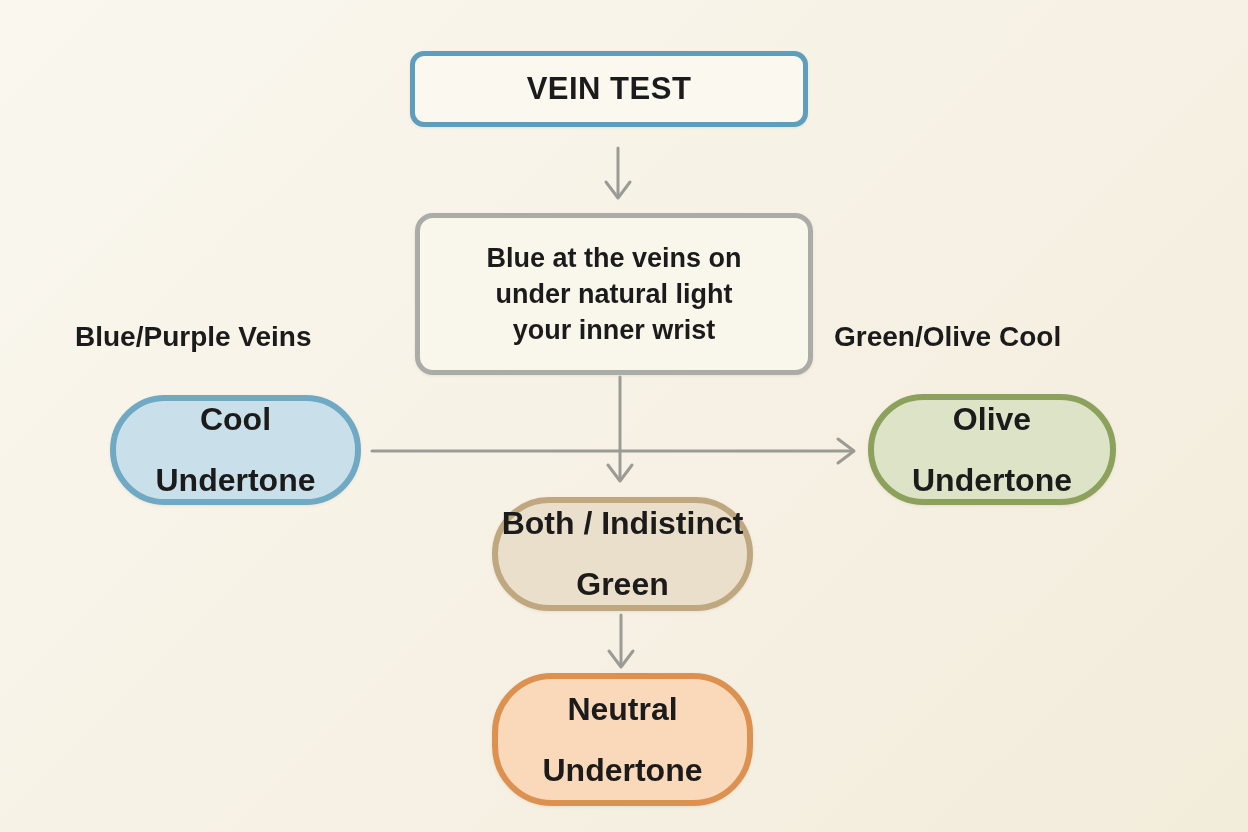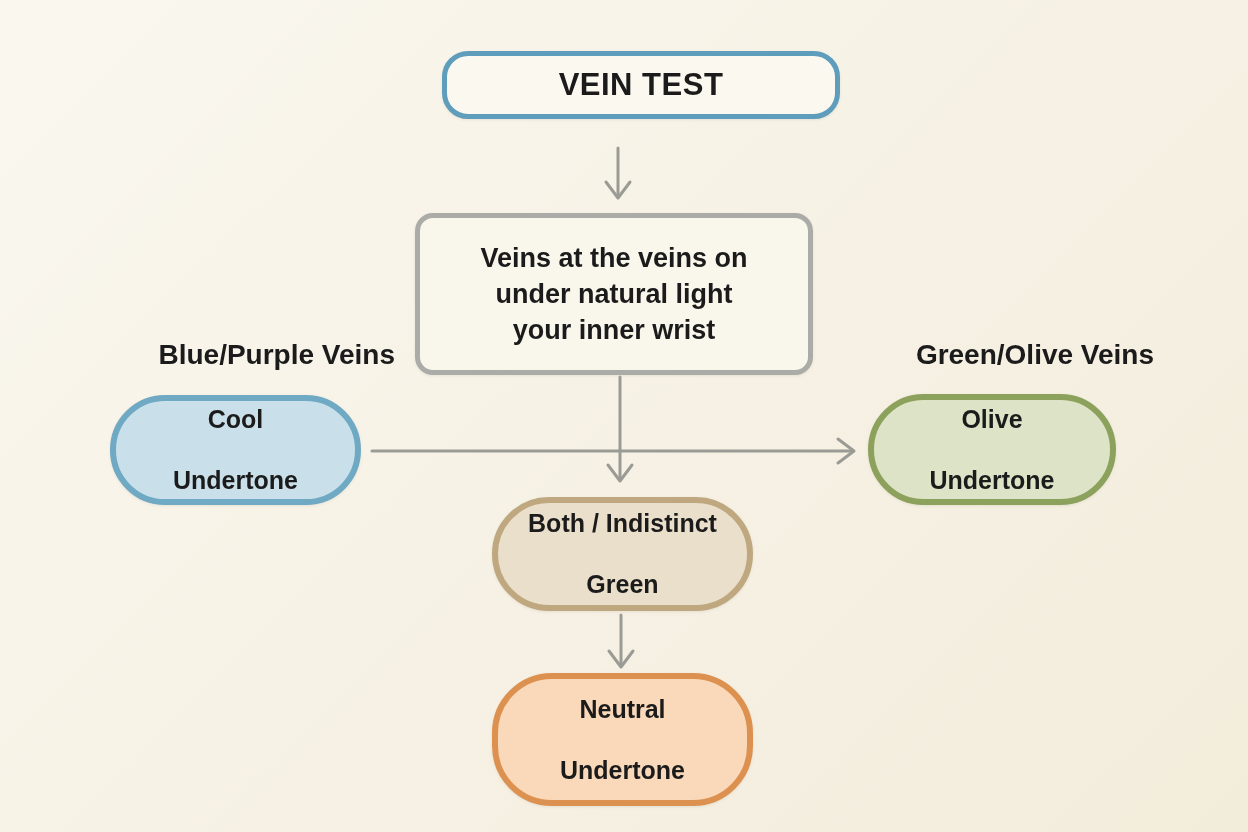--- a/index.html
+++ b/index.html
@@ -24,41 +24,41 @@
     box-sizing: border-box;
     display: flex;
     flex-direction: column;
     align-items: center;
     justify-content: center;
     text-align: center;
     font-weight: 700;
     box-shadow: 0 1px 3px rgba(90, 80, 60, 0.10);
   }
   .box-vein-test {
-    left: 442px; top: 51px;
-    width: 398px; height: 68px;
+    left: 410px; top: 51px;
+    width: 398px; height: 76px;
     border: 5px solid var(--vein-test-border);
-    border-radius: 26px;
+    border-radius: 14px;
     background: var(--vein-test-fill);
     font-size: 31px;
     letter-spacing: 0.5px;
   }
   .box-instruction {
     left: 415px; top: 213px;
     width: 398px; height: 162px;
     border: 5px solid var(--instruction-border);
     border-radius: 18px;
     background: var(--instruction-fill);
     font-size: 27px;
     line-height: 36px;
   }
   .box-instruction .line { display: block; }
   .pill {
     border-radius: 60px;
-    font-size: 25px;
+    font-size: 32px;
     line-height: 35px;
     gap: 26px;
   }
   .pill .line { display: block; }
   .pill-cool {
     left: 110px; top: 395px;
     width: 251px; height: 110px;
     border: 6px solid var(--cool-border);
     background: var(--cool-fill);
   }
@@ -77,22 +77,22 @@
   }
   .pill-neutral {
     left: 492px; top: 673px;
     width: 261px; height: 133px;
     border: 6px solid var(--neutral-border);
     background: var(--neutral-fill);
   }
   .branch-label {
     position: absolute;
     width: 320px;
-    top: 339px;
-    text-align: right;
+    top: 321px;
+    text-align: left;
     font-weight: 700;
     font-size: 28px;
   }
   .branch-label-cool { left: 75px; }
   .branch-label-warm { left: 834px; }
   .arrow {
     position: absolute;
     overflow: visible;
   }
   .arrow line, .arrow polyline {
@@ -111,27 +111,27 @@
   <div class="node box-vein-test">
     <span>VEIN TEST</span>
   </div>
 
   <svg class="arrow" style="left:602px; top:148px;" width="34" height="54">
     <line x1="16" y1="0" x2="16" y2="48"></line>
     <polyline points="4,34 16,50 28,34"></polyline>
   </svg>
 
   <div class="node box-instruction">
-    <span class="line">Veins at the veins on</span>
+    <span class="line">Blue at the veins on</span>
     <span class="line">under natural light</span>
     <span class="line">your inner wrist</span>
   </div>
 
   <div class="branch-label branch-label-cool">Blue/Purple Veins</div>
-  <div class="branch-label branch-label-warm">Green/Olive Veins</div>
+  <div class="branch-label branch-label-warm">Green/Olive Cool</div>
 
   <svg class="arrow" style="left:604px; top:377px;" width="34" height="108">
     <line x1="16" y1="0" x2="16" y2="102"></line>
     <polyline points="4,88 16,104 28,88"></polyline>
   </svg>
 
   <svg class="arrow" style="left:372px; top:435px;" width="486" height="32">
     <line x1="0" y1="16" x2="480" y2="16"></line>
     <polyline points="466,4 482,16 466,28"></polyline>
   </svg>

